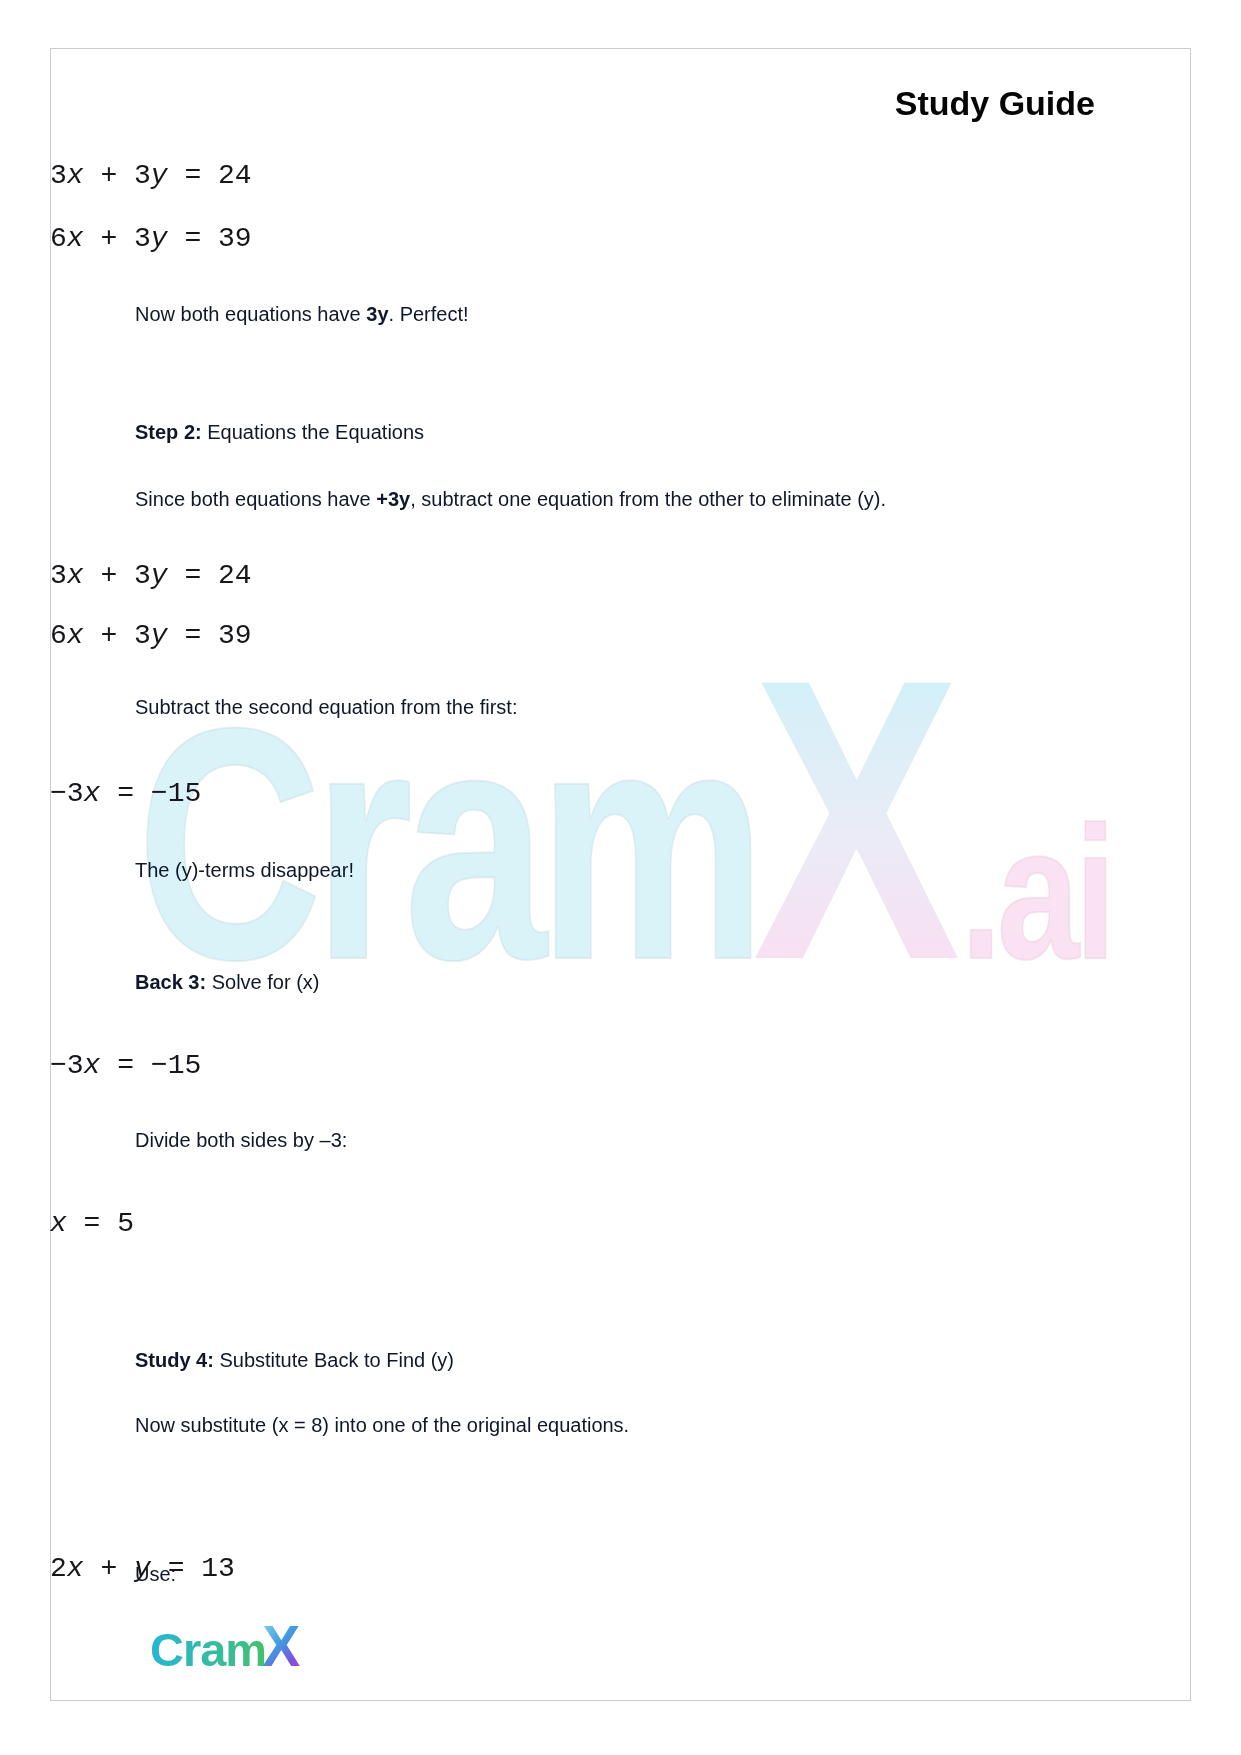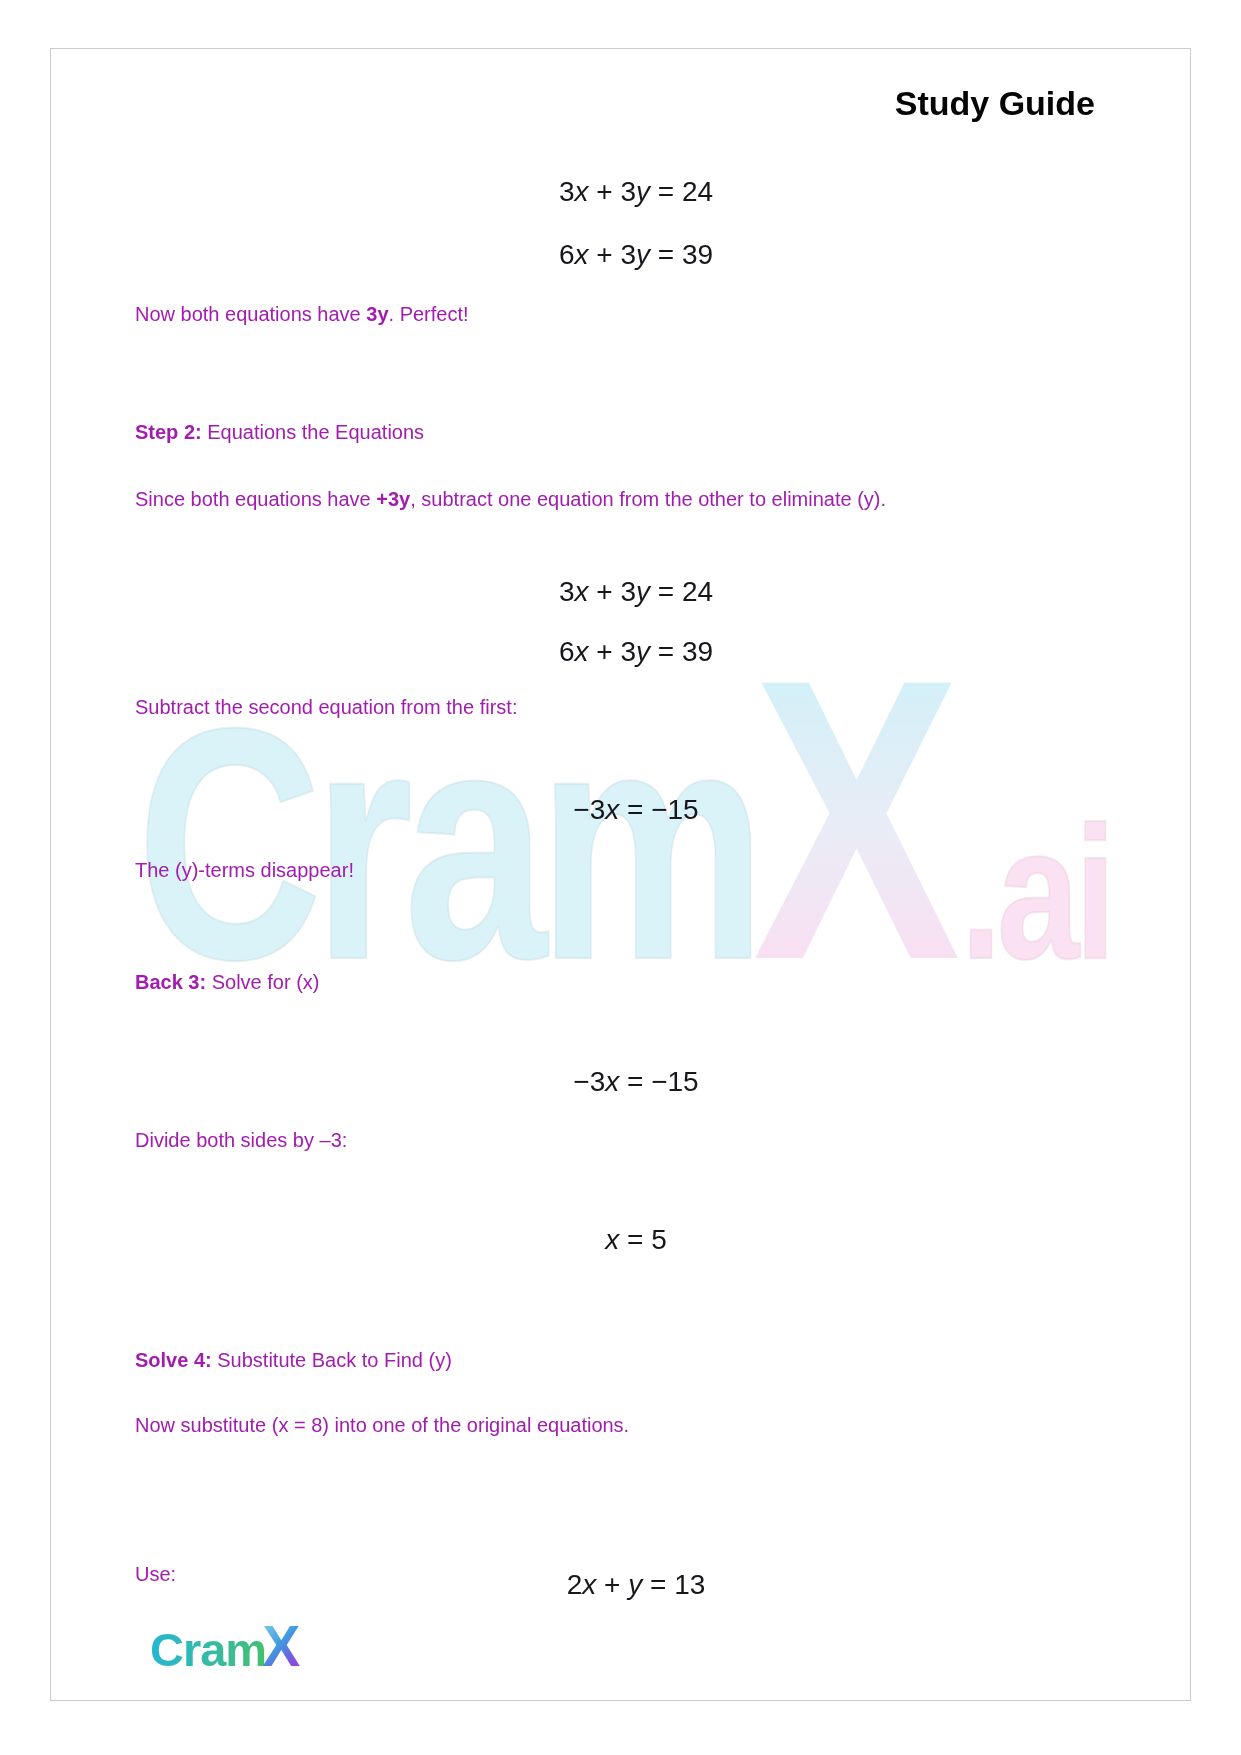--- a/index.html
+++ b/index.html
@@ -36,32 +36,32 @@
     color: #050505;
     z-index: 2;
   }
   .body-line {
     position: absolute;
     left: 135px;
     right: 146px;
     margin: 0;
     font-size: 20px;
     line-height: 24px;
-    color: #a21caf;
+    color: #0f172a;
     z-index: 2;
     white-space: nowrap;
   }
   .body-line b { font-weight: bold; }
   .eq {
     position: absolute;
     left: 50px;
     width: 1140px;
-    margin: 16px;
-    text-align: center;
-    font-family: Liberation Sans, sans-serif;
+    margin: 0;
+    text-align: left;
+    font-family: Liberation Mono, monospace;
     font-size: 28px;
     line-height: 34px;
     color: #16161c;
     z-index: 2;
     white-space: nowrap;
   }
   .eq i { font-style: italic; }
   
   .watermark {
     position: absolute;
@@ -156,21 +156,21 @@
 <p class="body-line" style="top:858px">The (y)-terms disappear!</p>
 
 <p class="body-line" style="top:970px"><b>Back 3:</b><span> Solve for (x)</span></p>
 
 <div class="eq math" style="top:1049px">−3<i>x</i> = −15</div>
 
 <p class="body-line" style="top:1128px">Divide both sides by –3:</p>
 
 <div class="eq math" style="top:1207px"><i>x</i> = 5</div>
 
-<p class="body-line" style="top:1348px"><b>Solve 4:</b><span> Substitute Back to Find (y)</span></p>
+<p class="body-line" style="top:1348px"><b>Study 4:</b><span> Substitute Back to Find (y)</span></p>
 
 <p class="body-line" style="top:1413px">Now substitute (x = 8) into one of the original equations.</p>
 
 <p class="body-line" style="top:1562px">Use:</p>
 
 <div class="eq math" style="top:1552px">2<i>x</i> + <i>y</i> = 13</div>
 
 <div class="logo">
   <span class="logo-cram">Cram</span>
     <span class="logo-x">X</span>

